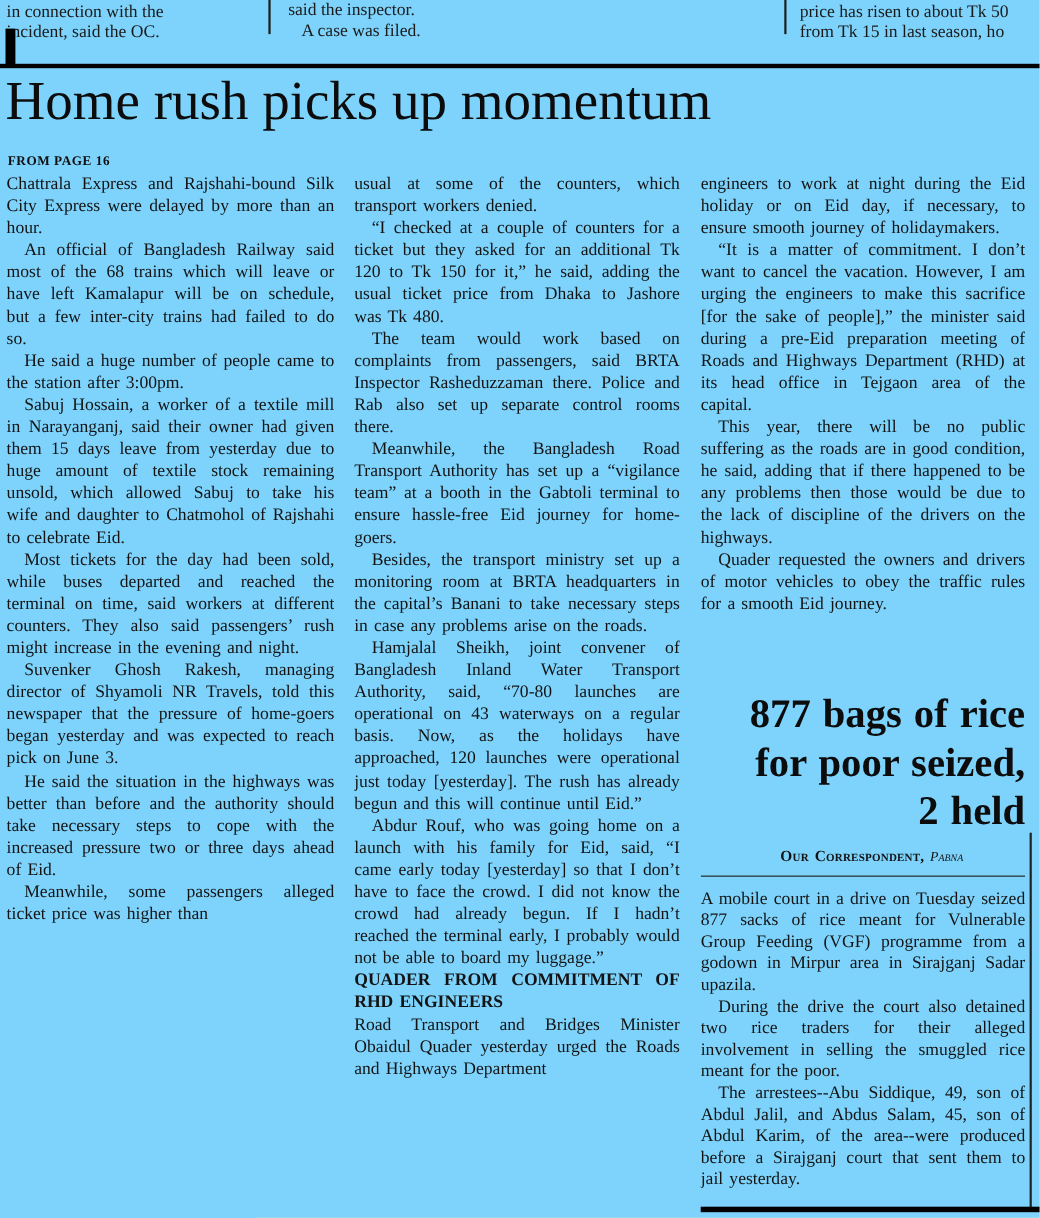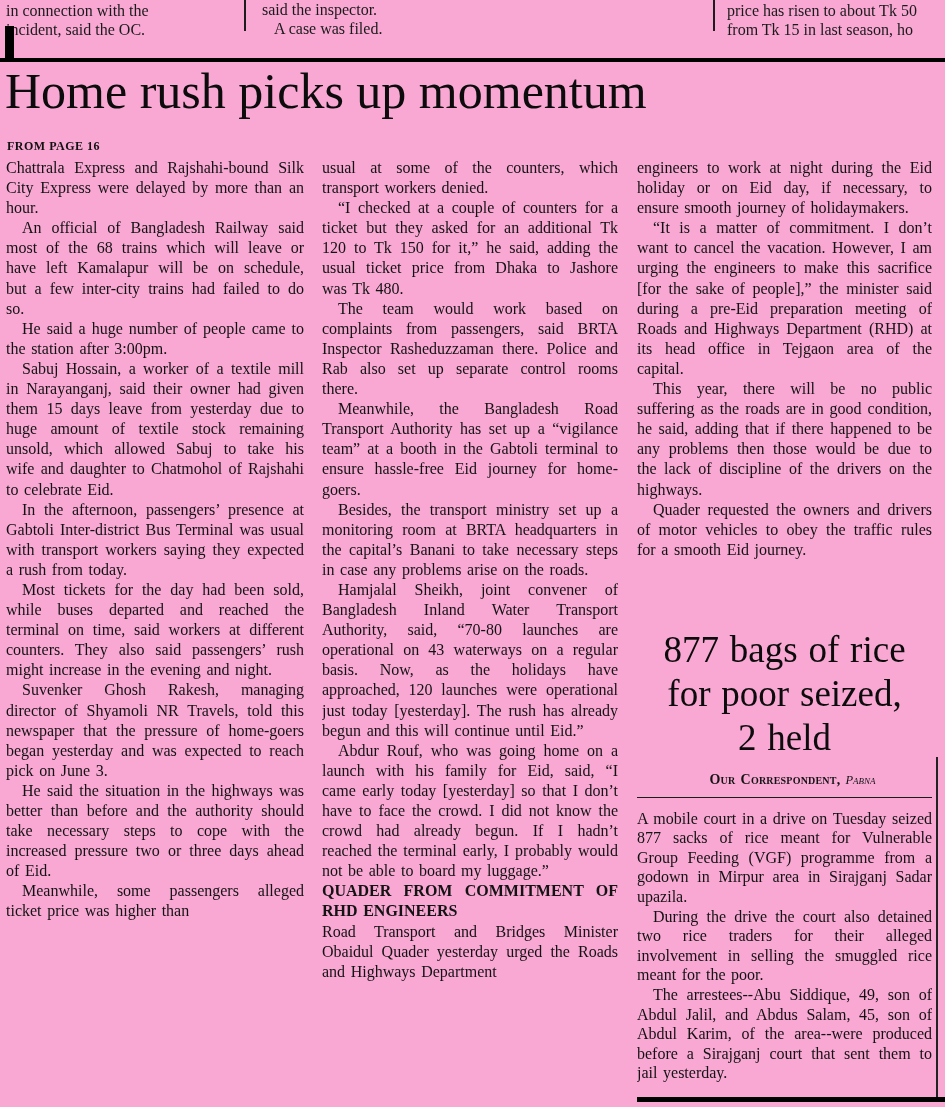--- a/index.html
+++ b/index.html
@@ -1,19 +1,19 @@
 <!DOCTYPE html>
 <html><head>
 <meta charset="utf-8">
 <style>
   *{margin:0;padding:0;box-sizing:border-box}
   html,body{background:#e9e9e6}
   body{width:945px;height:1107px;position:relative;overflow:hidden;
        font-family:"Liberation Serif","DejaVu Serif",serif;color:#141414}
-  .page{position:absolute;inset:0;background:#f9a8d4}
+  .page{position:absolute;inset:0;background:#7dd3fc}
 
   
   .top-strip{position:absolute;top:0;left:0;width:945px;height:42px;font-size:16px;line-height:19px}
   .frag{position:absolute;white-space:nowrap;color:#1a1a1a}
   .frag-left{left:6px;top:1px}
   .frag-mid{left:262px;top:0}
   .frag-mid .l2{padding-left:12px}
   .frag-right{left:727px;top:1px;width:218px;overflow:hidden}
   .vrule{position:absolute;top:0;width:1.5px;background:#1c1c1c}
   .vrule-a{left:244px;height:31px}
@@ -32,21 +32,21 @@
        text-align:justify;font-size:16px;line-height:20.1px;word-spacing:1.6px;color:#131313}
   .col-1{left:6px}
   .col-2{left:322px;width:296px}
   .col-3{left:637px;width:295px}
   .col p{text-indent:16px}
   .col p.flush{text-indent:0}
   .col p.subhead{text-indent:0;font-weight:700}
   .col3-main{height:458px;overflow:hidden}
 
   
-  .second-headline{font-size:37px;line-height:44px;font-weight:400;text-align:center;
+  .second-headline{font-size:37px;line-height:44px;font-weight:700;text-align:right;
                    margin:12px 0 10px;color:#0c0c0c}
   .byline{text-align:center;font-size:14px;margin-bottom:6px;text-indent:0}
   .byline .name{font-variant:small-caps;font-weight:700;letter-spacing:.2px}
   .byline .loc{font-variant:small-caps;font-style:italic;font-size:12.5px}
   .byline-rule{height:0;border:none;border-top:1.6px solid #1b1b1b;margin:0 0 11px}
   .rice p{line-height:19.6px}
 
   .rule-v-right{position:absolute;left:936px;top:757px;width:1.5px;height:341px;background:#222}
   .rule-h-bottom{position:absolute;left:637px;top:1097px;width:308px;height:5px;background:#000}
 </style>
@@ -76,21 +76,20 @@
   <div class="rule-h-thick"></div>
 
   <h1 class="main-headline">Home rush picks up momentum</h1>
   <div class="from-page">FROM PAGE 16</div>
 
   <div class="col col-1">
     <p class="flush">Chattrala Express and Rajshahi-bound Silk City Express were delayed by more than an hour.</p>
     <p>An official of Bangladesh Railway said most of the 68 trains which will leave or have left Kamalapur will be on schedule, but a few inter-city trains had failed to do so.</p>
     <p>He said a huge number of people came to the station after 3:00pm.</p>
     <p>Sabuj Hossain, a worker of a textile mill in Narayanganj, said their owner had given them 15 days leave from yesterday due to huge amount of textile stock remaining unsold, which allowed Sabuj to take his wife and daughter to Chatmohol of Rajshahi to celebrate Eid.</p>
-    <p>In the afternoon, passengers’ presence at Gabtoli Inter-district Bus Terminal was usual with transport workers saying they expected a rush from today.</p>
     <p>Most tickets for the day had been sold, while buses departed and reached the terminal on time, said workers at different counters. They also said passengers’ rush might increase in the evening and night.</p>
     <p>Suvenker Ghosh Rakesh, managing director of Shyamoli NR Travels, told this newspaper that the pressure of home-goers began yesterday and was expected to reach pick on June 3.</p>
     <p>He said the situation in the highways was better than before and the authority should take necessary steps to cope with the increased pressure two or three days ahead of Eid.</p>
     <p>Meanwhile, some passengers alleged ticket price was higher than</p>
   </div>
 
   <div class="col col-2">
     <p class="flush">usual at some of the counters, which transport workers denied.</p>
     <p>“I checked at a couple of counters for a ticket but they asked for an additional Tk 120 to Tk 150 for it,” he said, adding the usual ticket price from Dhaka to Jashore was Tk 480.</p>
     <p>The team would work based on complaints from passengers, said BRTA Inspector Rasheduzzaman there. Police and Rab also set up separate control rooms there.</p>

